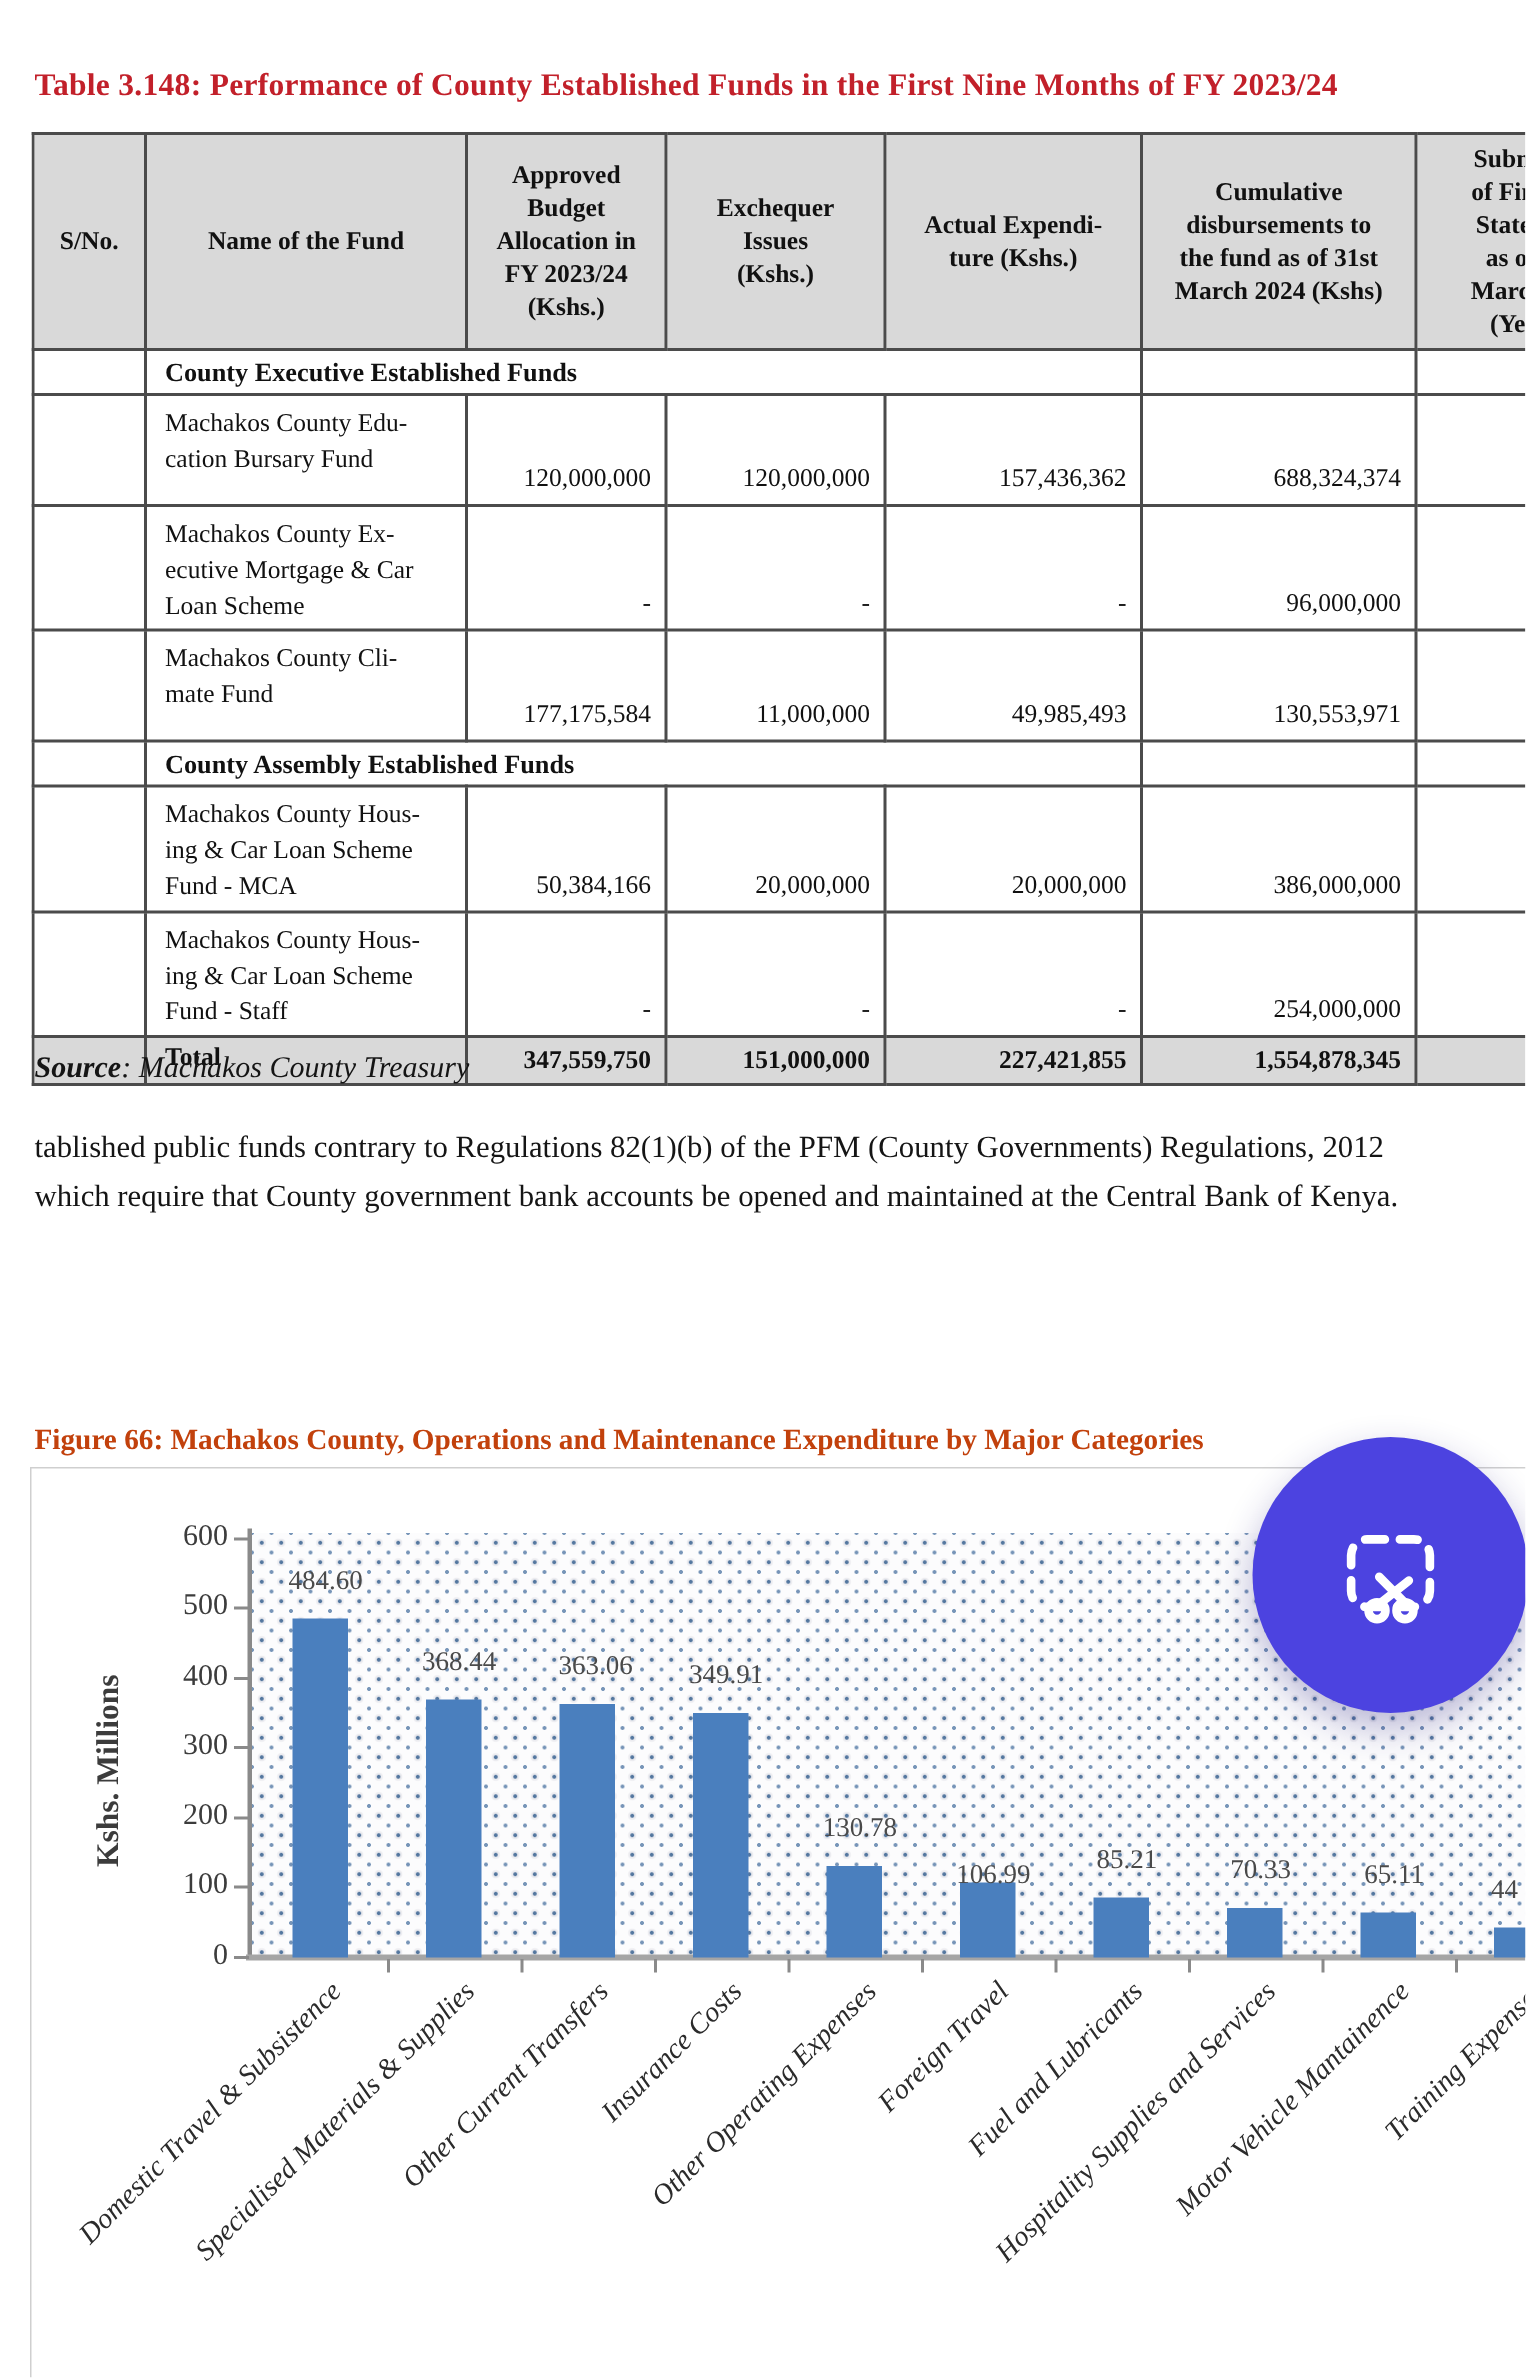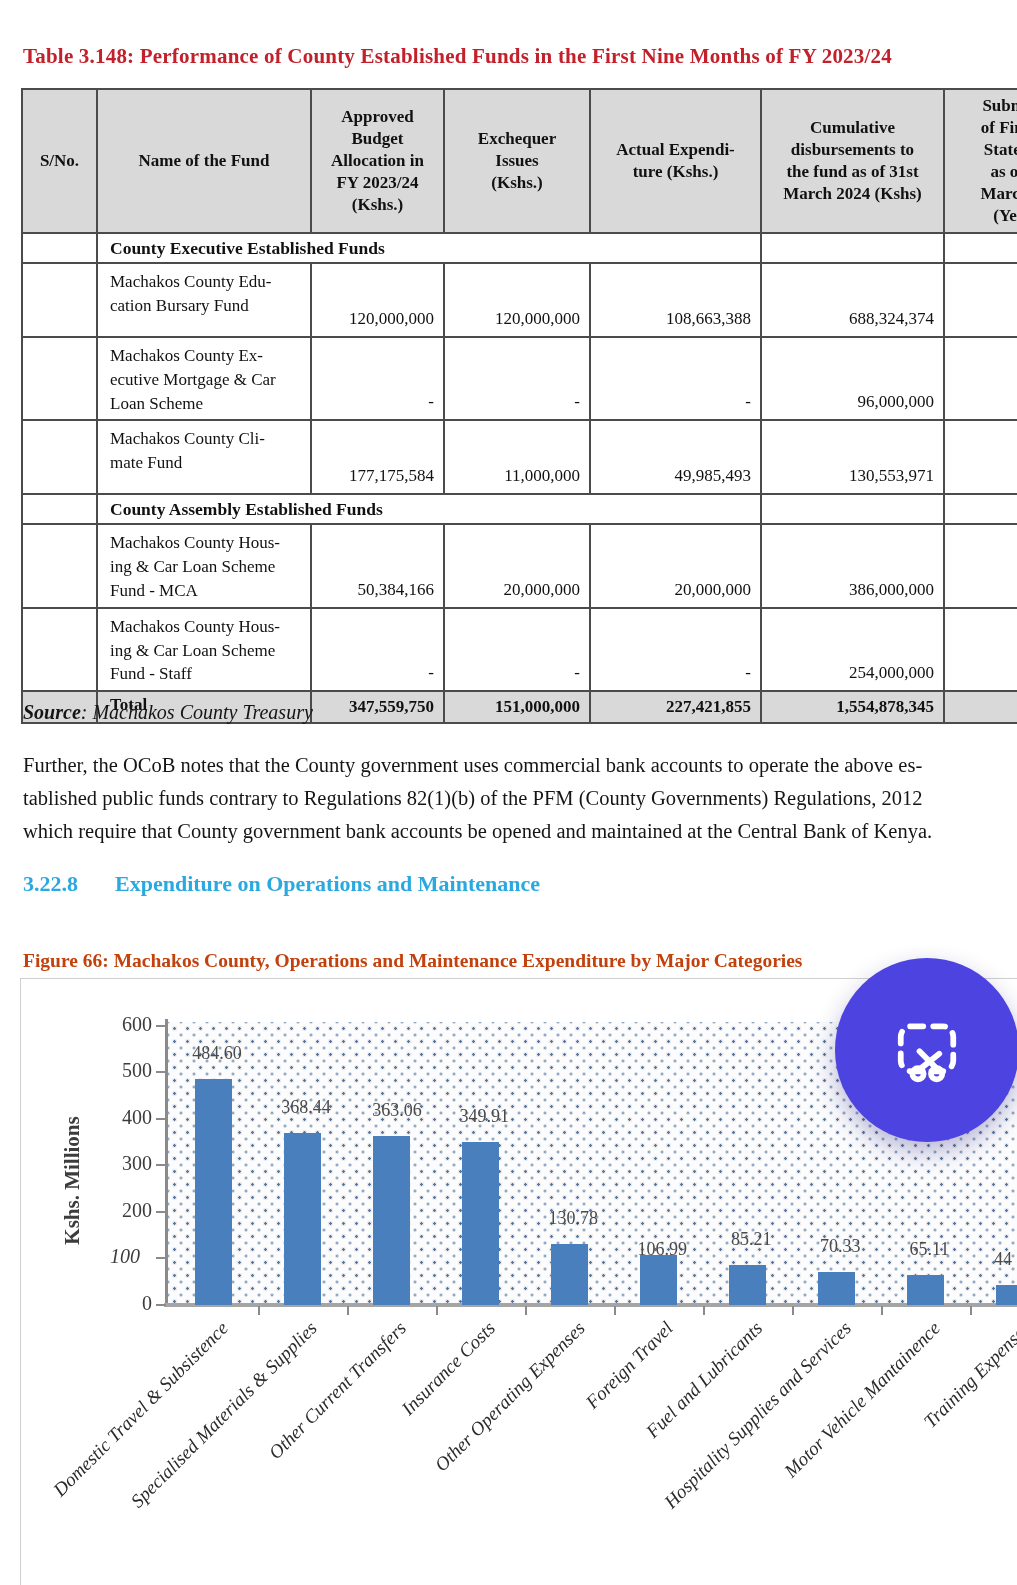--- a/index.html
+++ b/index.html
@@ -122,21 +122,21 @@
             <td class="sec-name" colspan="4">County Executive Established Funds</td>
             <td></td>
             <td></td>
           </tr>
           <tr style="height: 74px;">
             <td></td>
             <td class="name">Machakos County Edu-
 cation Bursary Fund</td>
             <td class="num">120,000,000</td>
             <td class="num">120,000,000</td>
-            <td class="num">108,663,388</td>
+            <td class="num">157,436,362</td>
             <td class="num">688,324,374</td>
             <td></td>
           </tr>
           <tr style="height: 78px;">
             <td></td>
             <td class="name">Machakos County Ex-
 ecutive Mortgage &amp; Car
 Loan Scheme</td>
             <td class="num">-</td>
             <td class="num">-</td>
@@ -193,45 +193,41 @@
           </tr>
         </tbody>
     </table>
   </div>
 
   <div class="source">
     <span class="src-label">Source</span><span>: Machakos County Treasury</span>
   </div>
 
   <div class="para">
-    <div>Further, the OCoB notes that the County government uses commercial bank accounts to operate the above es-</div>
     <div>tablished public funds contrary to Regulations 82(1)(b) of the PFM (County Governments) Regulations, 2012</div>
     <div>which require that County government bank accounts be opened and maintained at the Central Bank of Kenya.</div>
   </div>
 
-  <div class="sec-head">
-    <span class="sec-num">3.22.8</span><span>Expenditure on Operations and Maintenance</span>
-  </div>
 
 
   <div class="fig-caption">Figure 66:  Machakos County, Operations and Maintenance Expenditure by Major Categories</div>
 
   <div class="figure-box"></div>
 
   <div id="chart-layer">
     <div id="plot-pattern"></div>
     <div id="y-axis"></div>
     <div id="x-axis"></div>
     <div id="ylabel-box">
       <span>Kshs. Millions</span>
     </div>
   <div class="y-tick" style="left: 156px; top: 1304px;"></div>
       <div class="y-tick-label" style="left: 98px; top: 1292px;">0</div>
       <div class="y-tick" style="left: 156px; top: 1257.45px;"></div>
-      <div class="y-tick-label" style="left: 86px; top: 1245.45px; font-style: italic;">100</div>
+      <div class="y-tick-label" style="left: 98px; top: 1245.45px;">100</div>
       <div class="y-tick" style="left: 156px; top: 1210.9px;"></div>
       <div class="y-tick-label" style="left: 98px; top: 1198.9px;">200</div>
       <div class="y-tick" style="left: 156px; top: 1164.35px;"></div>
       <div class="y-tick-label" style="left: 98px; top: 1152.35px;">300</div>
       <div class="y-tick" style="left: 156px; top: 1117.8px;"></div>
       <div class="y-tick-label" style="left: 98px; top: 1105.8px;">400</div>
       <div class="y-tick" style="left: 156px; top: 1071.25px;"></div>
       <div class="y-tick-label" style="left: 98px; top: 1059.25px;">500</div>
       <div class="y-tick" style="left: 156px; top: 1024.7px;"></div>
       <div class="y-tick-label" style="left: 98px; top: 1012.7px;">600</div>

